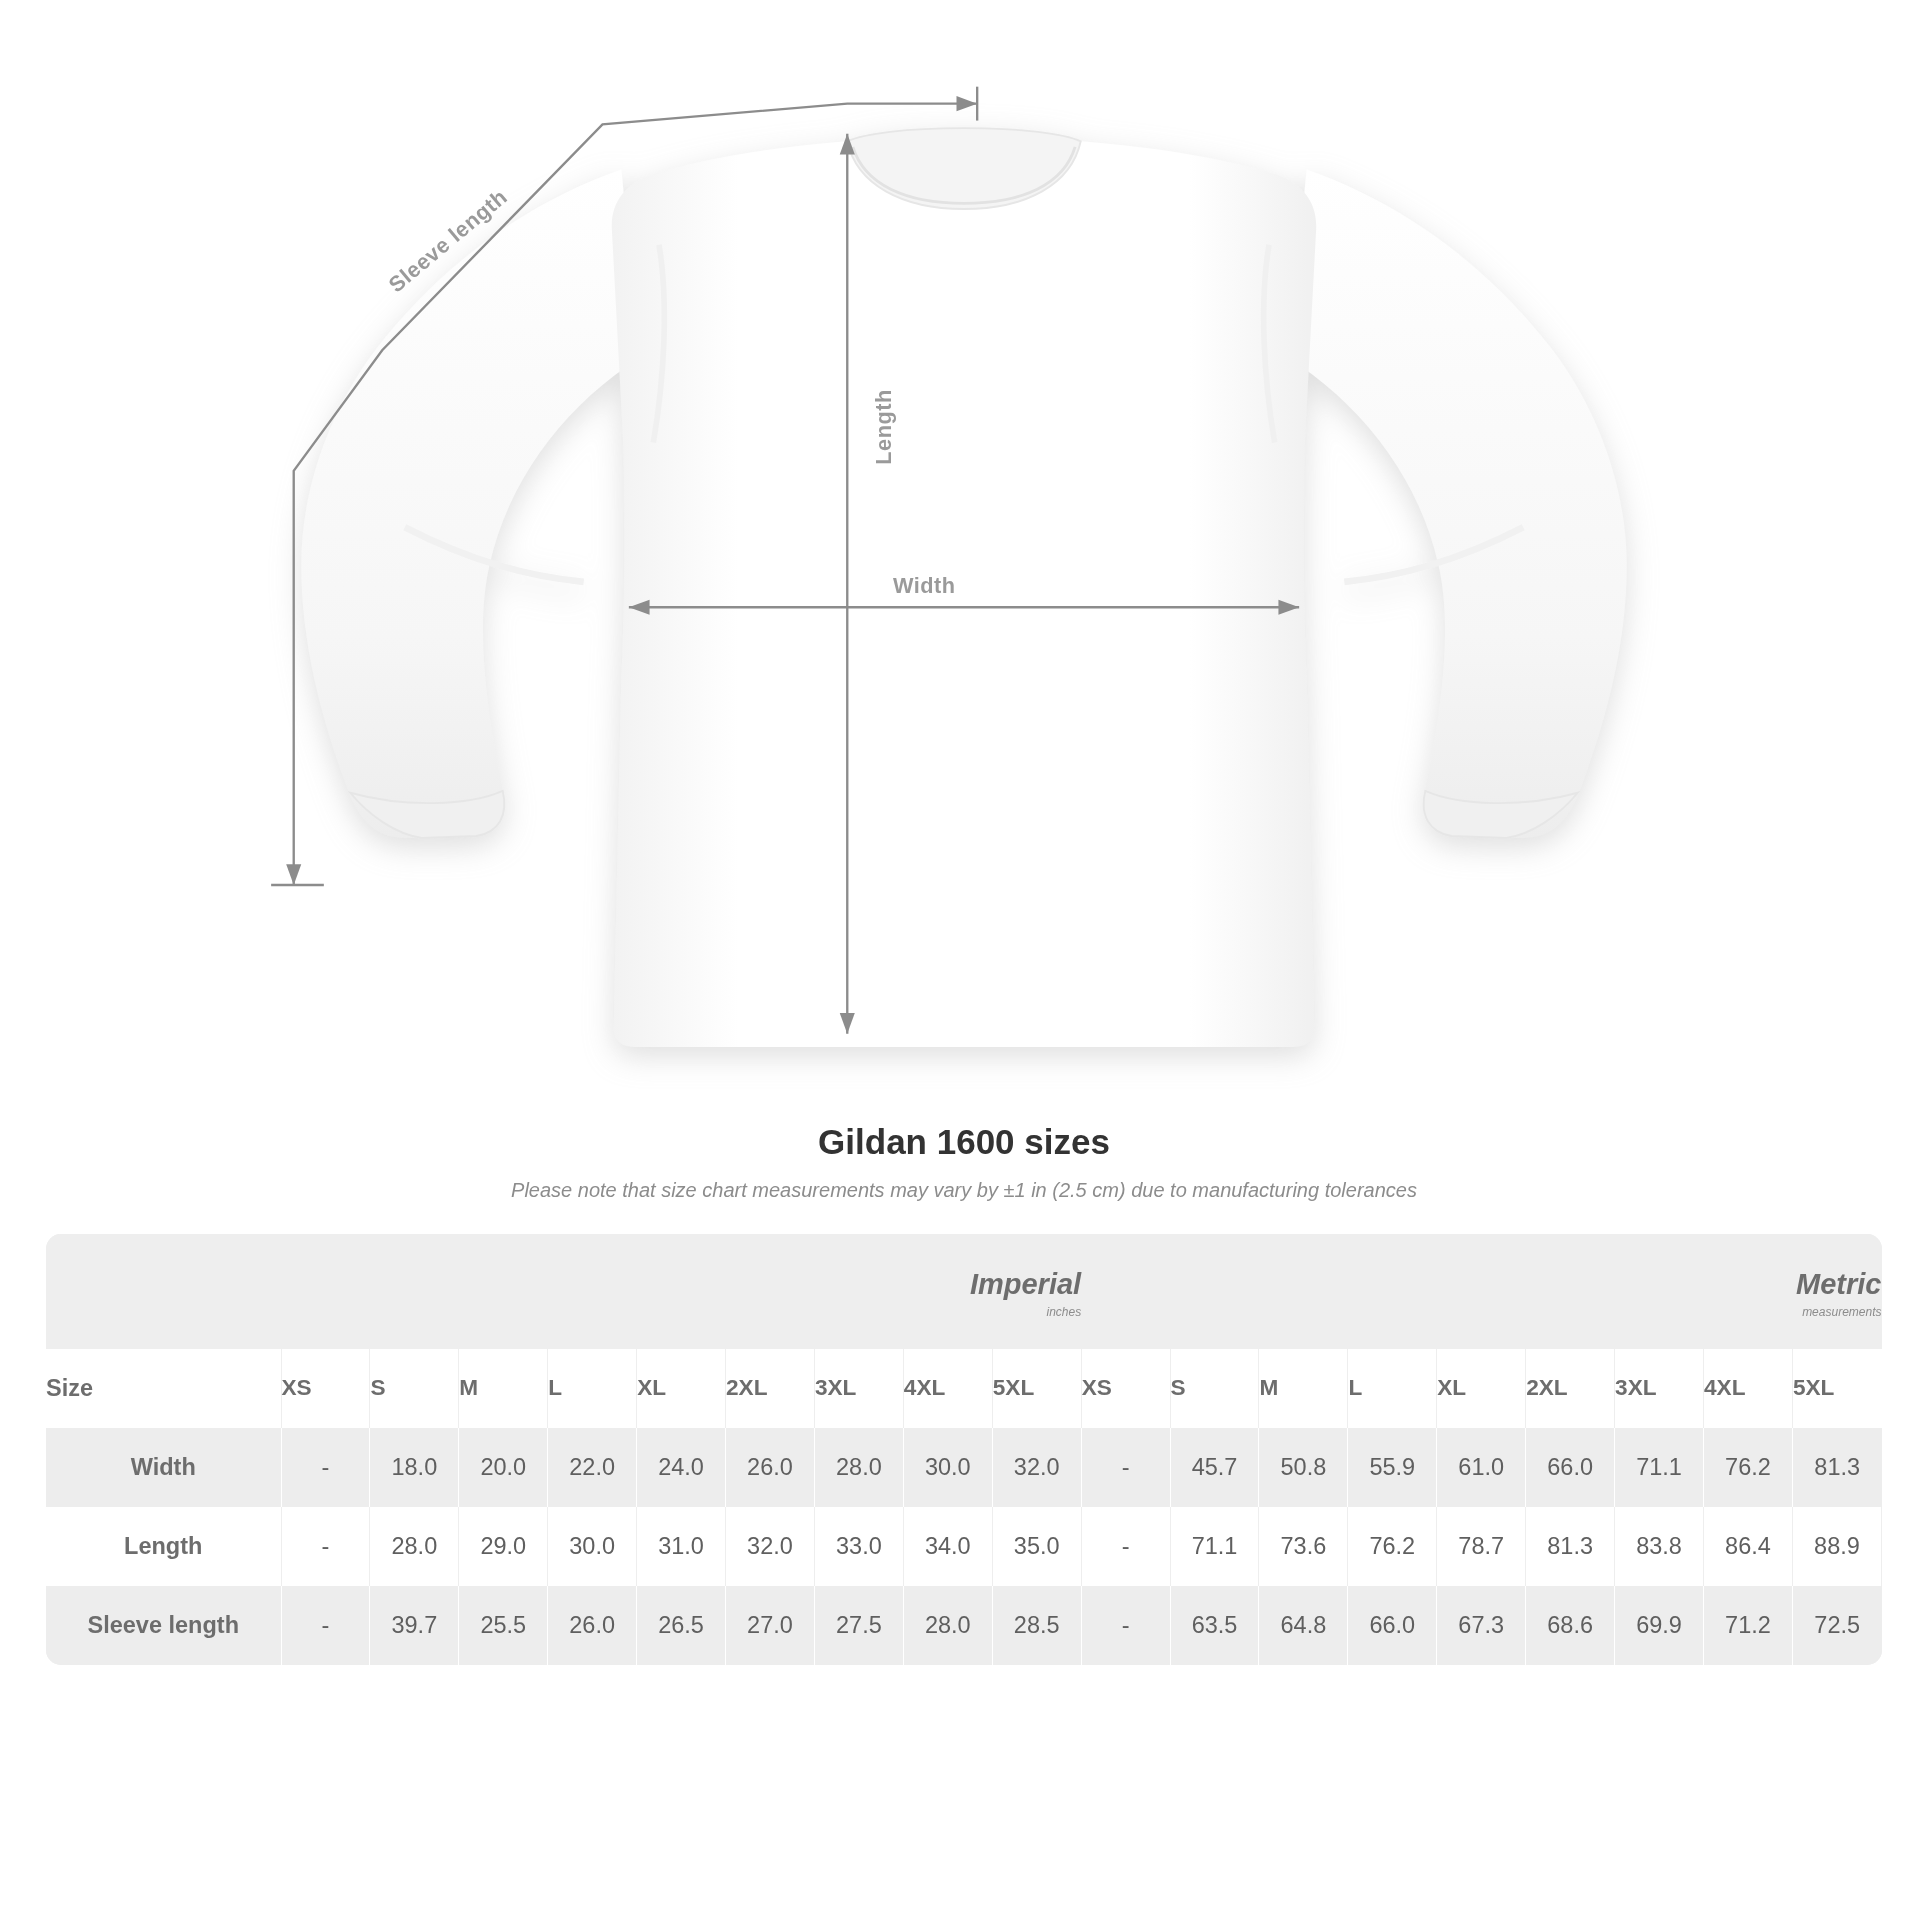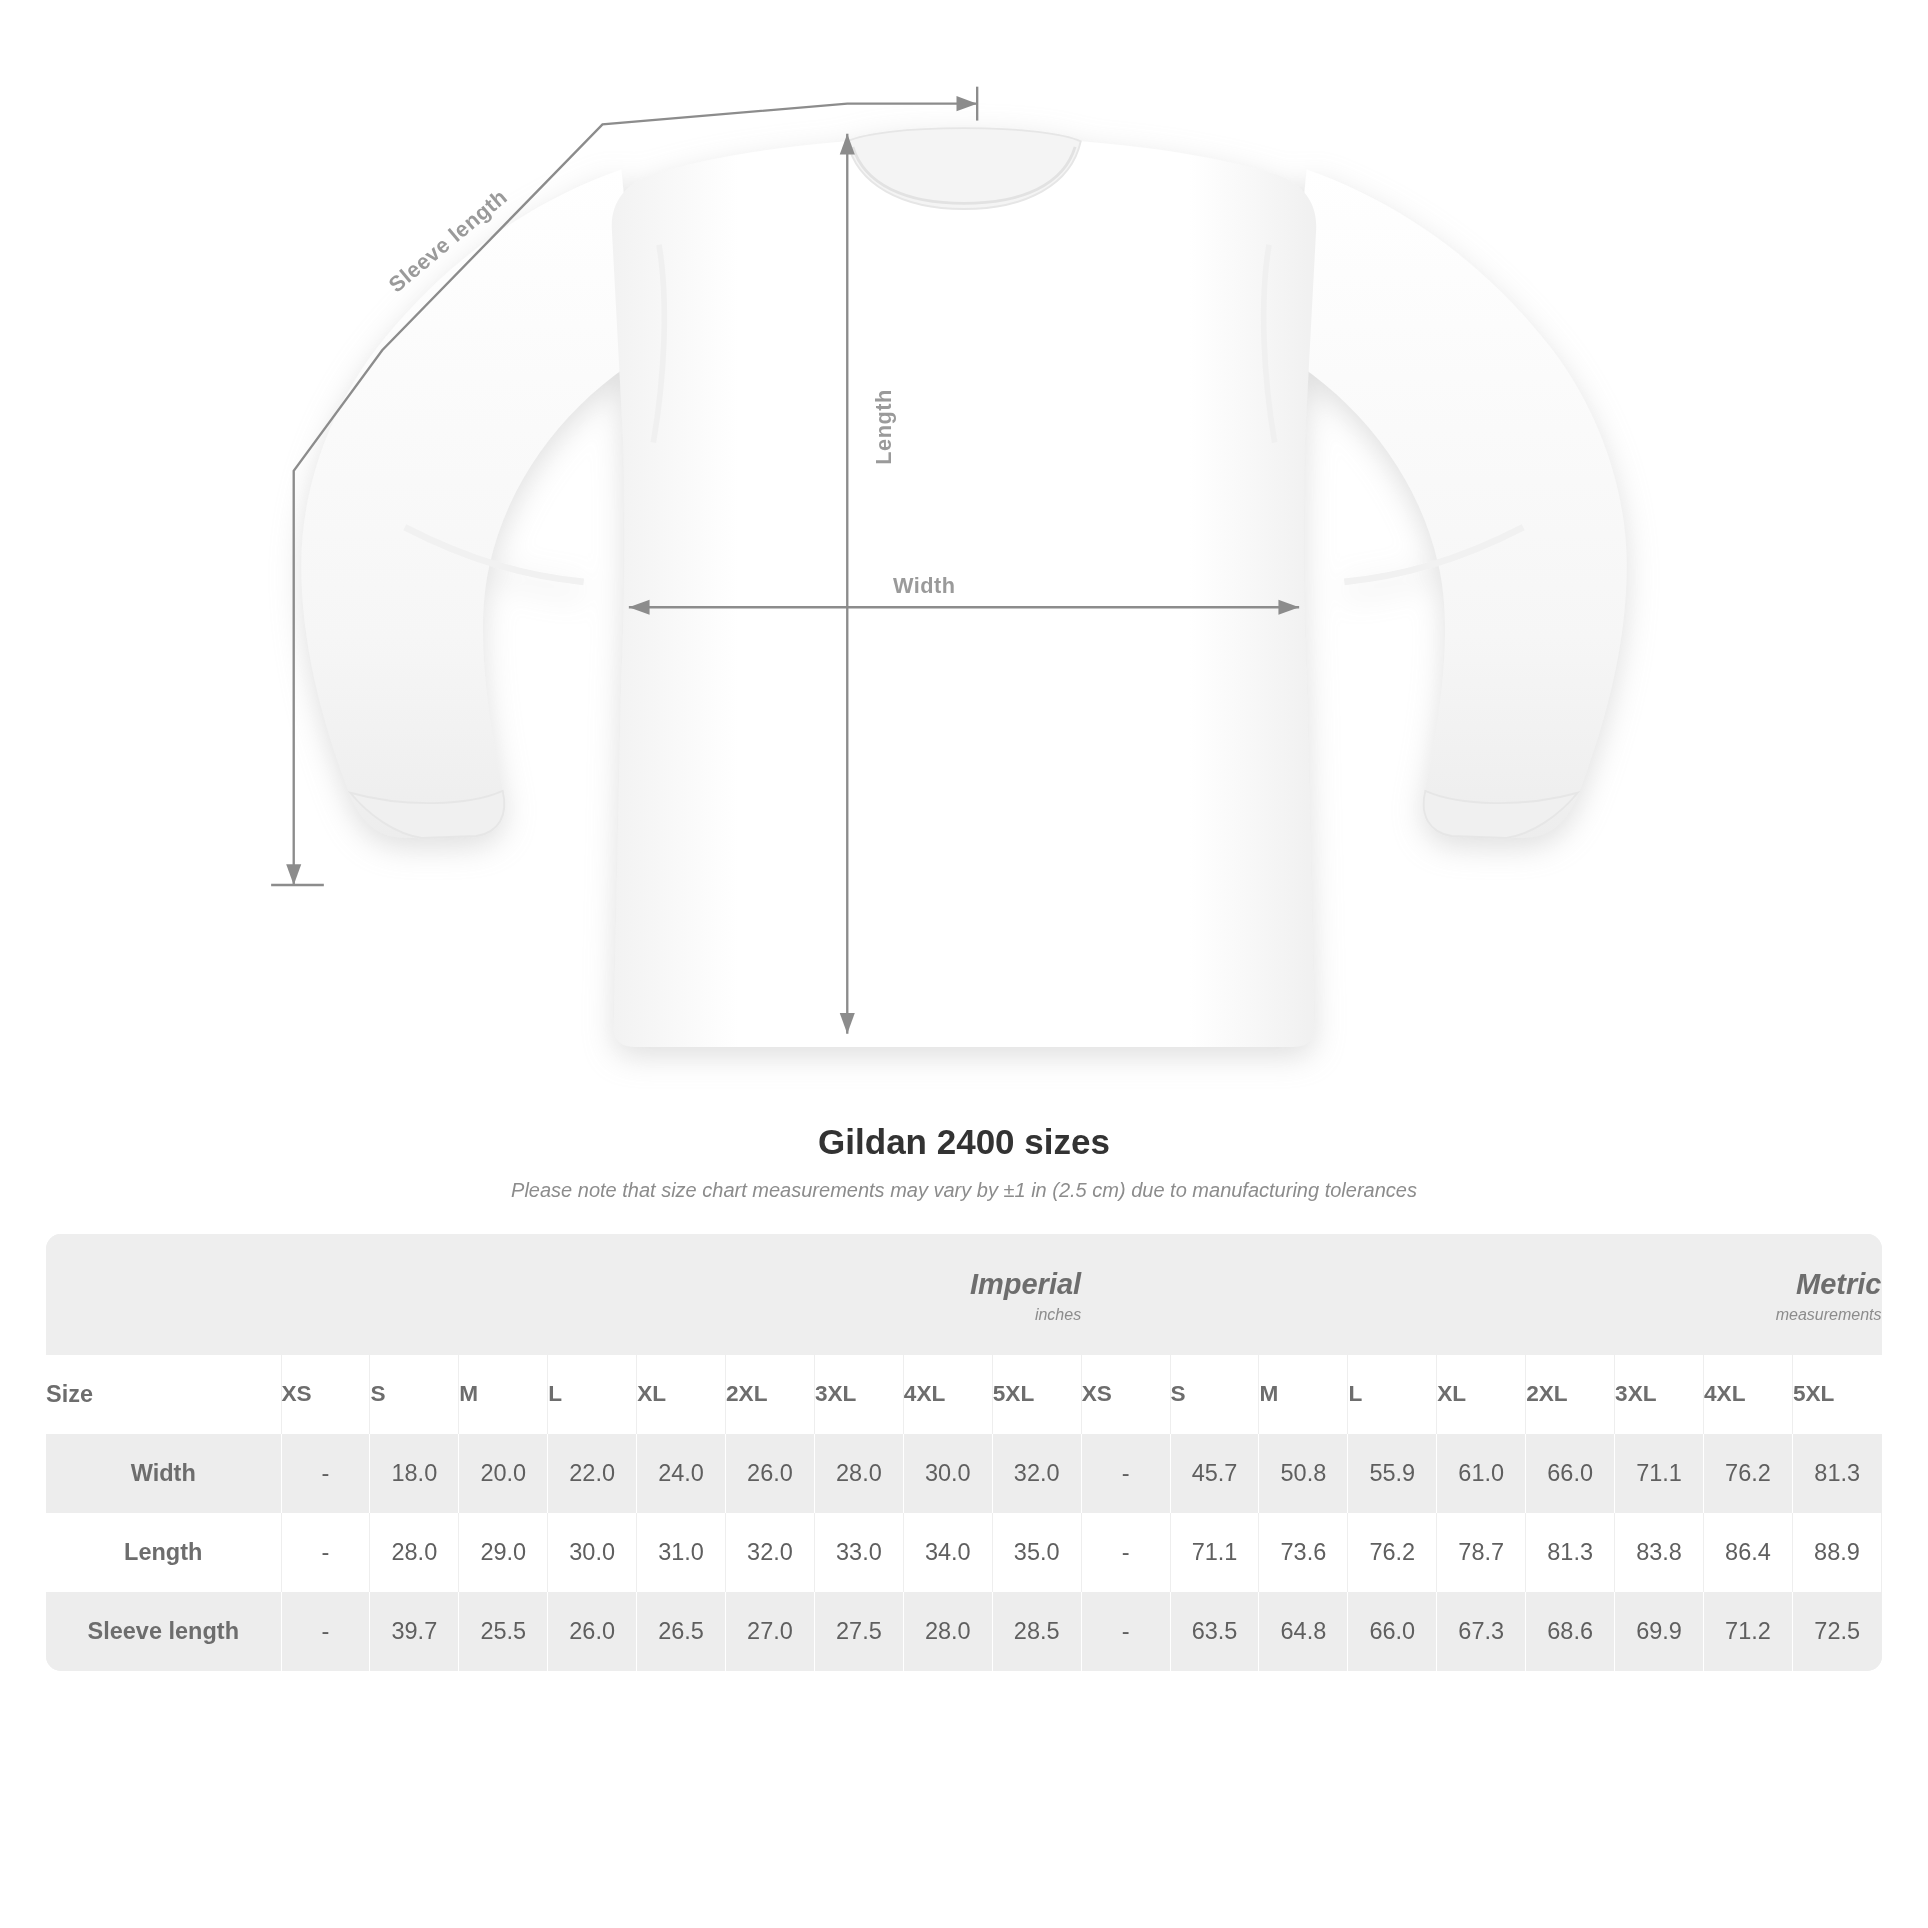--- a/index.html
+++ b/index.html
@@ -95,21 +95,21 @@
     border: none;
   }
   .unit-name {
     font-size: 29px;
     font-style: italic;
     font-weight: bold;
     color: #6d6d6d;
     line-height: 1.25;
   }
   .unit-sub {
-    font-size: 16px;
+    font-size: 12px;
     font-style: italic;
     color: #8c8c8c;
     line-height: 1.5;
   }
 
   .size-row td {
     background: #ffffff;
     font-size: 22.6px;
     font-weight: bold;
     color: #6d6d6d;
@@ -213,21 +213,21 @@
         <line x1="288" y1="940" x2="344" y2="940"></line>
       </g>
     </svg>
 
     <div class="dim-label label-width">Width</div>
     <div class="dim-label label-length">Length</div>
     <div class="dim-label label-sleeve">Sleeve length</div>
   </div>
 
   <div class="title-block">
-    <h1 class="chart-title">Gildan 2400 sizes</h1>
+    <h1 class="chart-title">Gildan 1600 sizes</h1>
     <p class="chart-note">Please note that size chart measurements may vary by ±1 in (2.5 cm) due to manufacturing tolerances</p>
   </div>
 
   <div class="table-wrap">
     <table class="size-table">
       <colgroup>
         <col class="label-col">
         <col>
           <col>
           <col>

